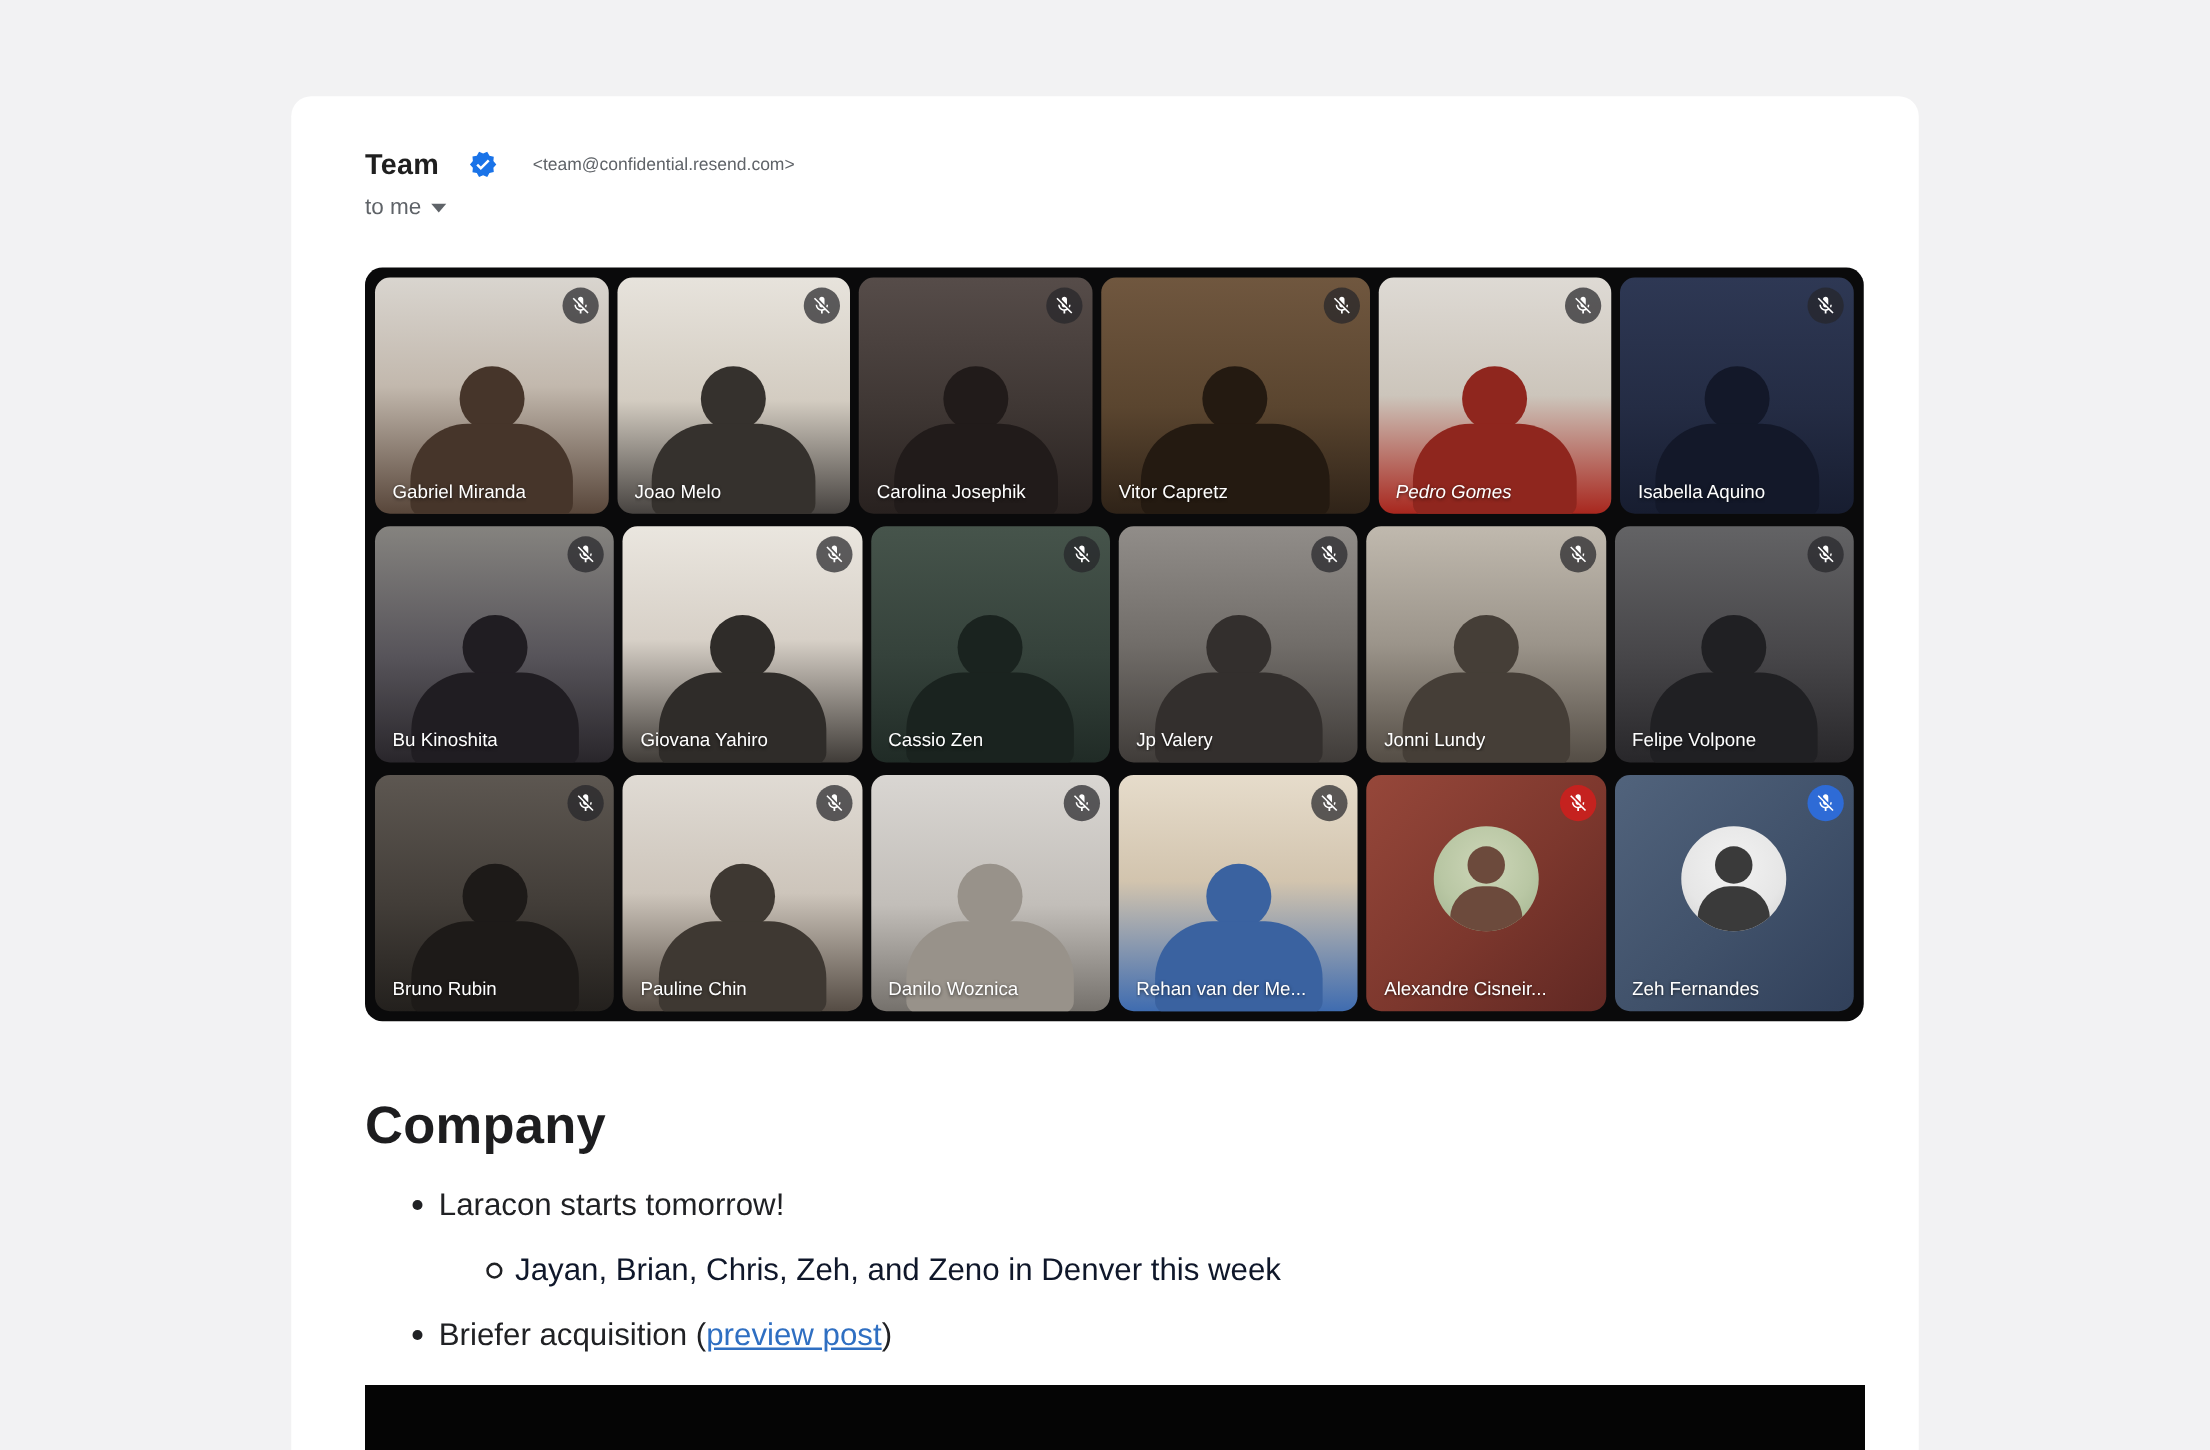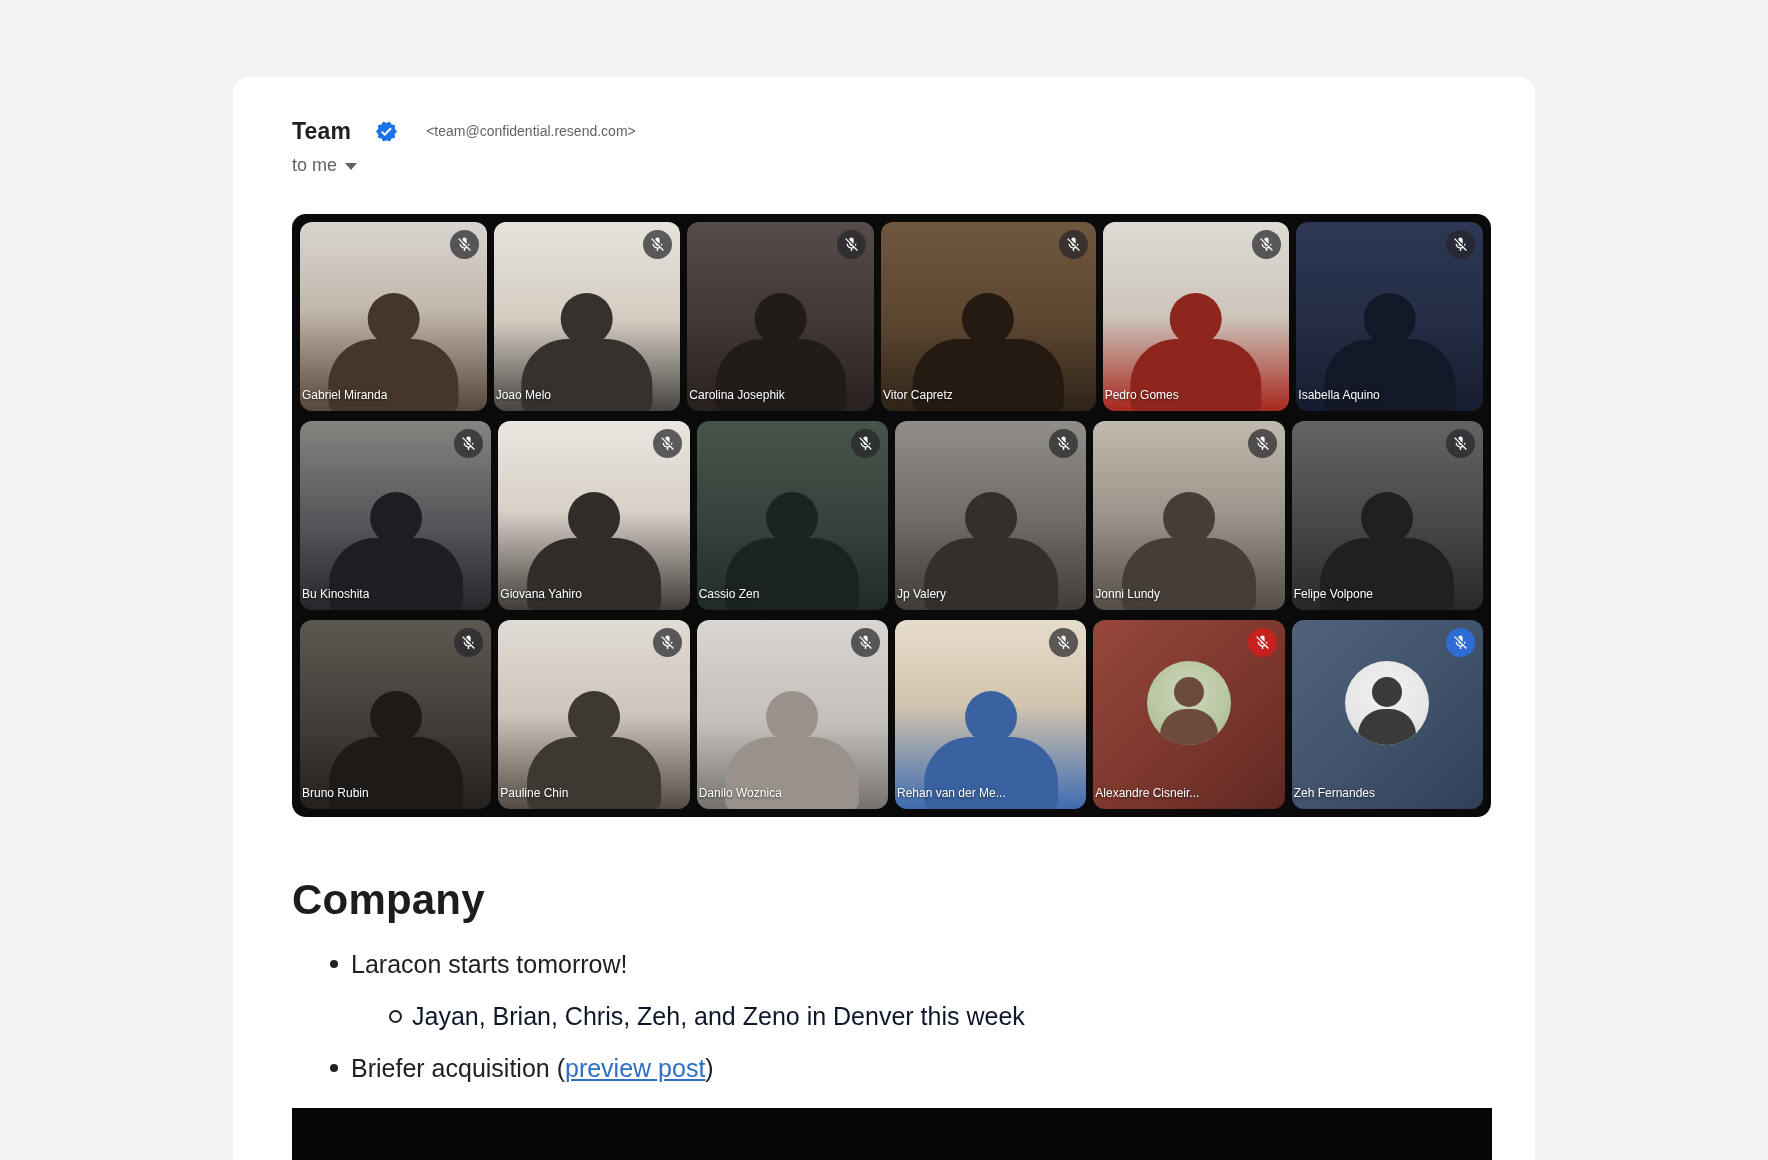--- a/index.html
+++ b/index.html
@@ -17,21 +17,21 @@
   .recipient-line span{font-size:18px;color:#5f6368;}
   .caret{width:0;height:0;border-left:6px solid transparent;border-right:6px solid transparent;
     border-top:7px solid #5f6368;margin-top:2px;}
 
   
   .meet-grid{margin-top:37px;width:1199px;height:603px;box-sizing:border-box;background:#0a0a0b;
     border-radius:14px;padding:8px;display:flex;flex-direction:column;gap:10px;}
   .meet-row{display:flex;gap:7px;flex:1;}
   .tile{position:relative;flex:1;border-radius:12px;overflow:hidden;box-sizing:border-box;}
   .tile.active{border:3px solid #cfddfb;}
-  .pname{position:absolute;left:2px;bottom:9px;font-size:12px;color:#ffffff;z-index:3;
+  .pname{position:absolute;left:14px;bottom:9px;font-size:15px;color:#ffffff;z-index:3;
     text-shadow:0 1px 3px rgba(0,0,0,.65);white-space:nowrap;overflow:hidden;max-width:88%;}
   .badge{position:absolute;top:8px;right:8px;width:29px;height:29px;border-radius:50%;
     display:flex;align-items:center;justify-content:center;z-index:3;}
   .badge svg{width:17px;height:17px;}
   .pip{position:absolute;right:8px;bottom:8px;width:26px;height:26px;border-radius:50%;
     background:rgba(20,20,22,.78);display:flex;align-items:center;justify-content:center;z-index:3;}
   .pip svg{width:15px;height:15px;}
   .person{position:absolute;left:50%;bottom:0;transform:translateX(-50%);width:70%;height:118px;z-index:1;}
   .person::before{content:"";position:absolute;top:0;left:50%;transform:translateX(-50%);
     width:52px;height:52px;border-radius:50%;background:var(--fg,#2a2a2c);}
@@ -116,21 +116,21 @@
           </div>
           <div class="tile" style="background: linear-gradient(rgb(112, 87, 63) 0%, rgb(90, 69, 47) 55%, rgb(47, 35, 24) 100%); padding-left: 28px;">
             <div class="person" style="--fg: #241a11;"></div>
             <div class="badge" style="background: rgba(38, 38, 42, 0.72);">
               <svg viewBox="0 0 24 24" fill="#ffffff">
                 <path d="M19 11h-1.7c0 .74-.16 1.43-.43 2.05l1.23 1.23c.56-.98.9-2.09.9-3.28zm-4.02.17c0-.06.02-.11.02-.17V5c0-1.66-1.34-3-3-3S9 3.34 9 5v.18l5.98 5.99zM4.27 3 3 4.27l6.01 6.01V11c0 1.66 1.33 3 2.99 3 .22 0 .44-.03.65-.08l1.66 1.66c-.71.33-1.5.52-2.31.52-2.76 0-5.3-2.1-5.3-5.1H5c0 3.41 2.72 6.23 6 6.72V21h2v-3.28c.91-.13 1.77-.45 2.54-.9L19.73 21 21 19.73 4.27 3z"></path>
               </svg>
             </div>
             <span class="pname">Vitor Capretz</span>
           </div>
-          <div class="tile" style="background: linear-gradient(rgb(222, 218, 212) 0%, rgb(204, 197, 187) 50%, rgb(168, 39, 30) 100%);">
+          <div class="tile" style="background: linear-gradient(rgb(222, 218, 212) 0%, rgb(204, 197, 187) 50%, rgb(168, 39, 30) 100%); font-style: italic;">
             <div class="person" style="--fg: #8f261e;"></div>
             <div class="badge" style="background: rgba(38, 38, 42, 0.72);">
               <svg viewBox="0 0 24 24" fill="#ffffff">
                 <path d="M19 11h-1.7c0 .74-.16 1.43-.43 2.05l1.23 1.23c.56-.98.9-2.09.9-3.28zm-4.02.17c0-.06.02-.11.02-.17V5c0-1.66-1.34-3-3-3S9 3.34 9 5v.18l5.98 5.99zM4.27 3 3 4.27l6.01 6.01V11c0 1.66 1.33 3 2.99 3 .22 0 .44-.03.65-.08l1.66 1.66c-.71.33-1.5.52-2.31.52-2.76 0-5.3-2.1-5.3-5.1H5c0 3.41 2.72 6.23 6 6.72V21h2v-3.28c.91-.13 1.77-.45 2.54-.9L19.73 21 21 19.73 4.27 3z"></path>
               </svg>
             </div>
             <span class="pname">Pedro Gomes</span>
           </div>
           <div class="tile" style="background: linear-gradient(rgb(46, 56, 84) 0%, rgb(36, 44, 68) 55%, rgb(23, 29, 48) 100%);">
             <div class="person" style="--fg: #131829;"></div>

